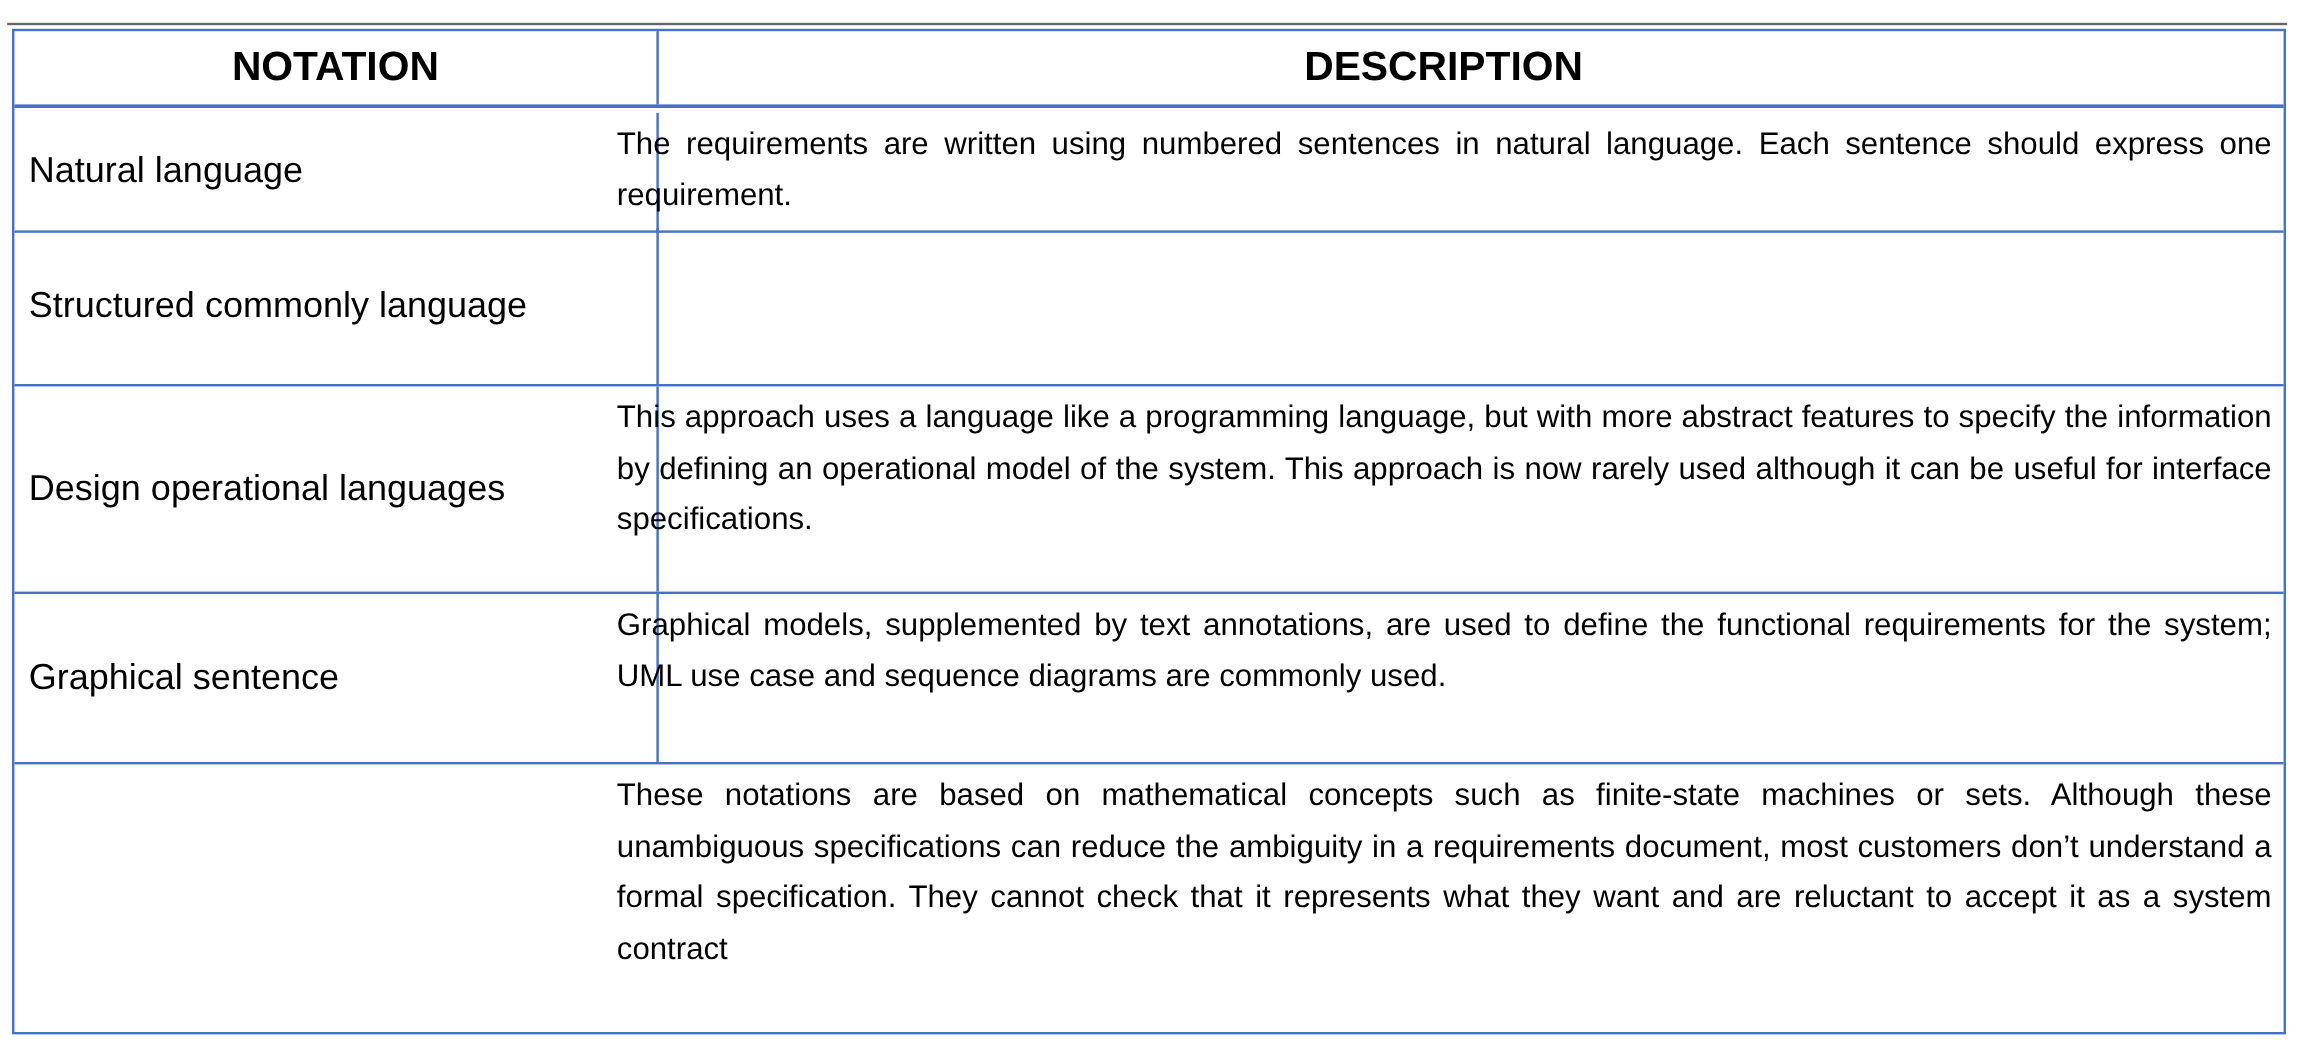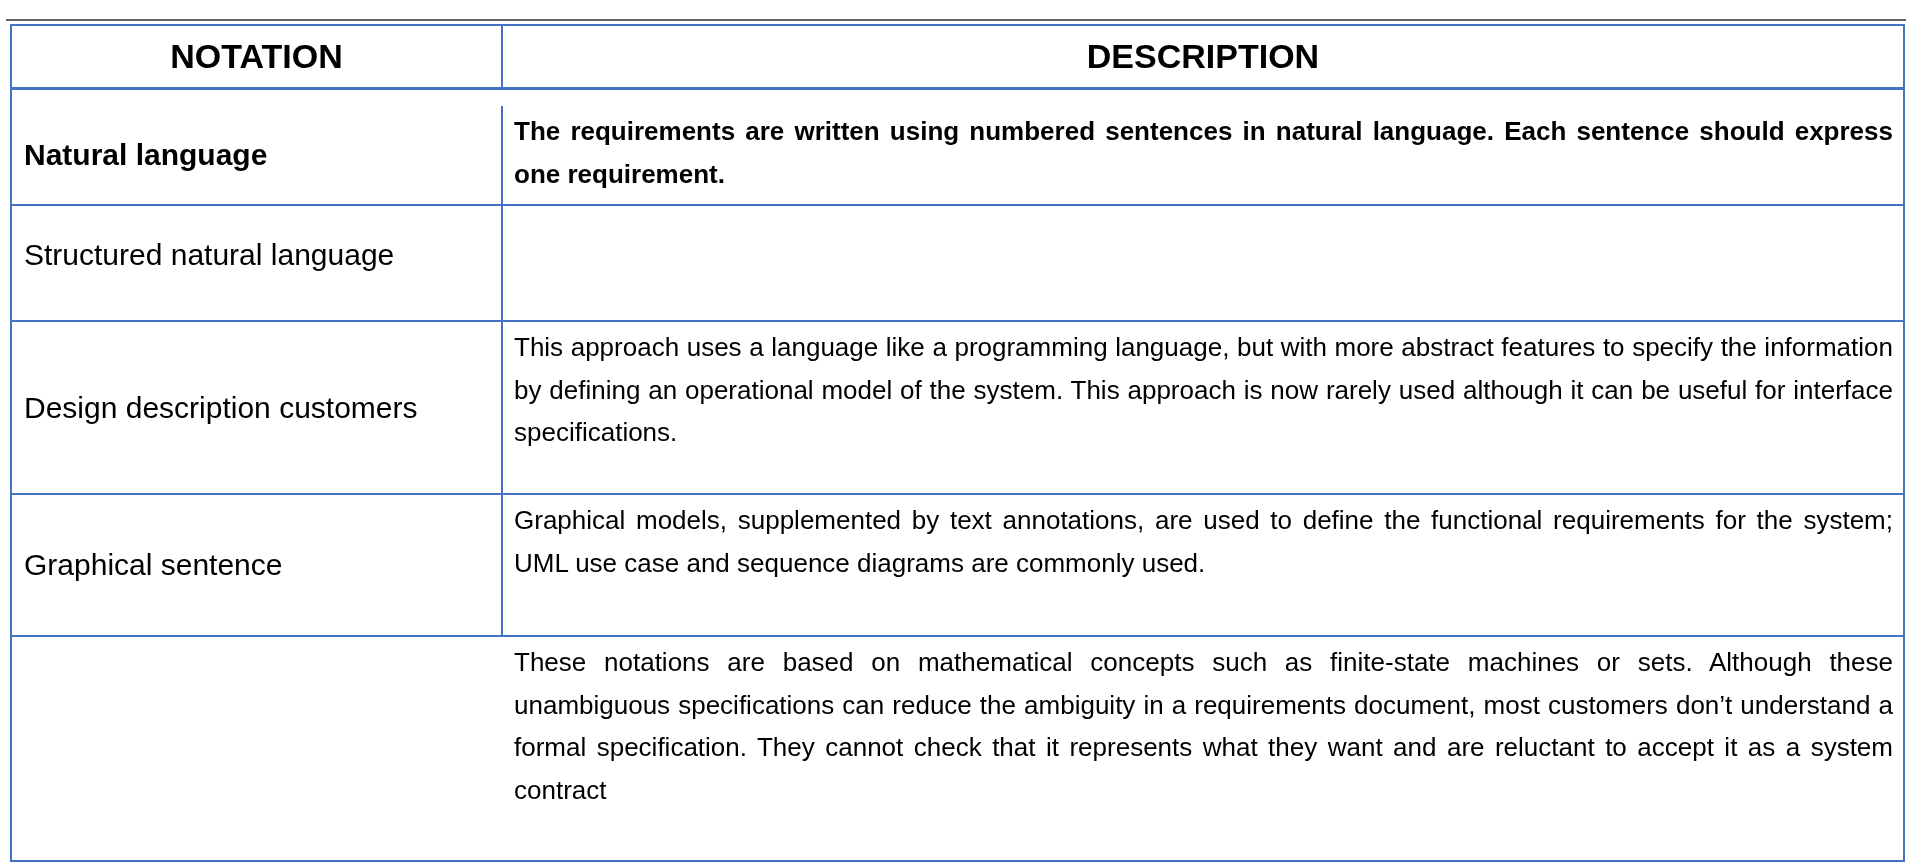--- a/index.html
+++ b/index.html
@@ -4,52 +4,52 @@
 <style>
   html, body { margin: 0; padding: 0; background: #ffffff; }
   body { width: 1917px; height: 868px; position: relative; overflow: hidden;
          font-family: "Liberation Sans", sans-serif; color: #000; }
   .top-rule { position: absolute; left: 6px; top: 19px; width: 1900px; height: 2px; background: #666666; }
   .tbl { position: absolute; left: 10px; top: 24px; width: 1895px; height: 838px;
          border: 2px solid #4472C4; box-sizing: border-box; }
   .row { position: absolute; left: 0; width: 100%; box-sizing: border-box; border-bottom: 2px solid #4472C4; }
   .row.last { border-bottom: none; }
   .row.header { border-bottom: 3px solid #4472C4; }
-  .col-left { position: absolute; left: 0; top: 0; bottom: 0; width: 491px; box-sizing: border-box;
+  .col-left { position: absolute; left: 0; top: 0; bottom: 0; width: 537px; box-sizing: border-box;
               border-right: 2px solid #4472C4; display: flex; align-items: center; padding-left: 12px;
               font-size: 30px; }
   .col-right { position: absolute; left: 491px; right: 0; top: 0; bottom: 0; box-sizing: border-box;
                padding: 4px 10px 16px 11px; font-size: 26px; line-height: 42.5px; text-align: justify; }
   .header .col-left { justify-content: center; padding-left: 0; font-weight: bold; font-size: 34px; }
   .header .col-right { display: flex; align-items: center; justify-content: center; padding: 16px;
                        font-weight: bold; font-size: 34px; }
 </style>
 </head>
 <body>
 
 <div class="top-rule"></div>
 
 <div class="tbl">
 
   <div class="row header" style="top:0; height:64px;">
     <div class="col-left">NOTATION</div>
     <div class="col-right">DESCRIPTION</div>
   </div>
 
-  <div class="row" style="top:80px; height:100px;font-weight:bold;">
+  <div class="row" style="top:68px; height:100px;">
     <div class="col-left">Natural language</div>
     <div class="col-right">The requirements are written using numbered sentences in natural language. Each sentence should express one requirement.</div>
   </div>
 
   <div class="row" style="top:164px; height:132px;">
-    <div class="col-left">Structured natural language</div>
+    <div class="col-left">Structured commonly language</div>
   </div>
 
   <div class="row" style="top:296px; height:173px;">
-    <div class="col-left">Design description customers</div>
+    <div class="col-left">Design operational languages</div>
     <div class="col-right">This approach uses a language like a programming language, but with more abstract features to specify the information by defining an operational model of the system. This approach is now rarely used although it can be useful for interface specifications.</div>
   </div>
 
   <div class="row" style="top:469px; height:142px;">
     <div class="col-left">Graphical sentence</div>
     <div class="col-right">Graphical models, supplemented by text annotations, are used to define the functional requirements for the system; UML use case and sequence diagrams are commonly used.</div>
   </div>
 
   <div class="row last" style="top:611px; height:223px;">
     <div class="col-right">These notations are based on mathematical concepts such as finite-state machines or sets. Although these unambiguous specifications can reduce the ambiguity in a requirements document, most customers don’t understand a formal specification. They cannot check that it represents what they want and are reluctant to accept it as a system contract</div>

